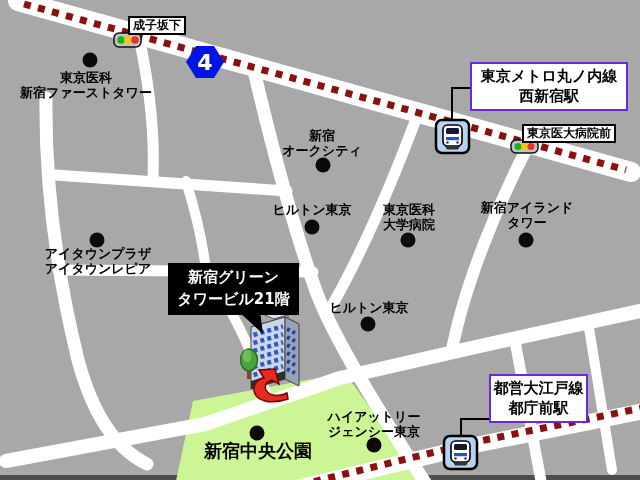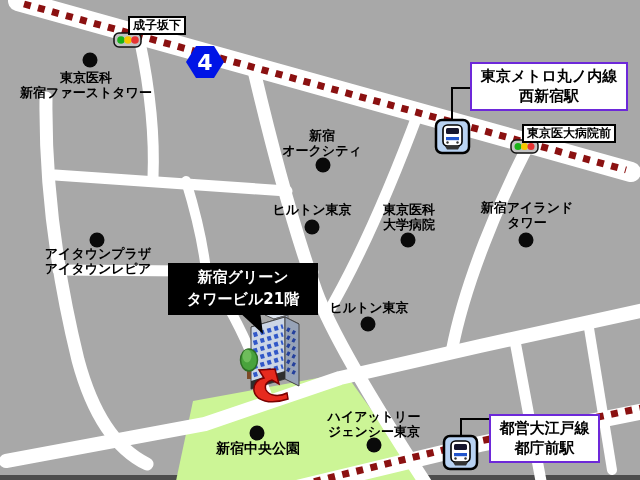--- a/index.html
+++ b/index.html
@@ -1,21 +1,21 @@
 <!DOCTYPE html>
 <html><head>
 <meta charset="utf-8">
 <style>
   html,body{margin:0;padding:0;background:#666;}
   #map{position:relative;width:640px;height:480px;background:#a8a8a8;overflow:hidden;
        font-family:"DejaVu Sans",sans-serif;}
   #base{position:absolute;left:0;top:0;}
   .lm-label{position:absolute;transform:translateX(-50%);white-space:pre-line;text-align:center;
        font-weight:bold;font-size:13px;line-height:1.12;color:#000;z-index:3;}
-  .lm-label.big{font-size:14px;}
+  .lm-label.big{font-size:18px;}
   .sign-box{position:absolute;background:#fff;border:2px solid #000;font-weight:bold;
        font-size:12px;line-height:1.1;padding:1px 3px;color:#000;z-index:4;white-space:nowrap;}
   .station-box{position:absolute;background:#fff;border:2px solid #6d28d9;font-weight:bold;
        font-size:15px;line-height:1.35;text-align:center;color:#000;z-index:4;
        white-space:pre-line;box-sizing:border-box;padding:2px 2px;}
   .dest-box{position:absolute;background:#000;color:#fff;font-weight:bold;font-size:15px;
        line-height:1.45;text-align:center;white-space:pre-line;z-index:4;box-sizing:border-box;
        padding:4px 2px;}
 </style>
 </head>
@@ -132,24 +132,24 @@
     </defs>
     <use href="#train-glyph" x="436" y="120"></use>
     <use href="#train-glyph" x="444" y="436"></use>
   </svg>
 
   <div class="sign-box" style="left:128px;top:16px;">成子坂下</div>
   <div class="sign-box" style="left:522px;top:124px;">東京医大病院前</div>
 
   <div class="station-box" style="left:470px;top:62px;width:158px;">東京メトロ丸ノ内線
 西新宿駅</div>
-  <div class="station-box" style="left:489px;top:414px;width:111px;">都営大江戸線
+  <div class="station-box" style="left:489px;top:374px;width:99px;">都営大江戸線
 都庁前駅</div>
 
-  <div class="dest-box" style="left:168px;top:263px;width:150px;height:52px;">新宿グリーン
+  <div class="dest-box" style="left:168px;top:263px;width:131px;height:52px;">新宿グリーン
 タワービル21階</div>
 
   <div class="lm-label" style="left:86px;top:71px;">東京医科
 新宿ファーストタワー</div>
   <div class="lm-label" style="left:322px;top:129px;text-align:center;">新宿
 オークシティ</div>
   <div class="lm-label" style="left:312px;top:203px;">ヒルトン東京</div>
   <div class="lm-label" style="left:409px;top:203px;">東京医科
 大学病院</div>
   <div class="lm-label" style="left:527px;top:201px;">新宿アイランド

